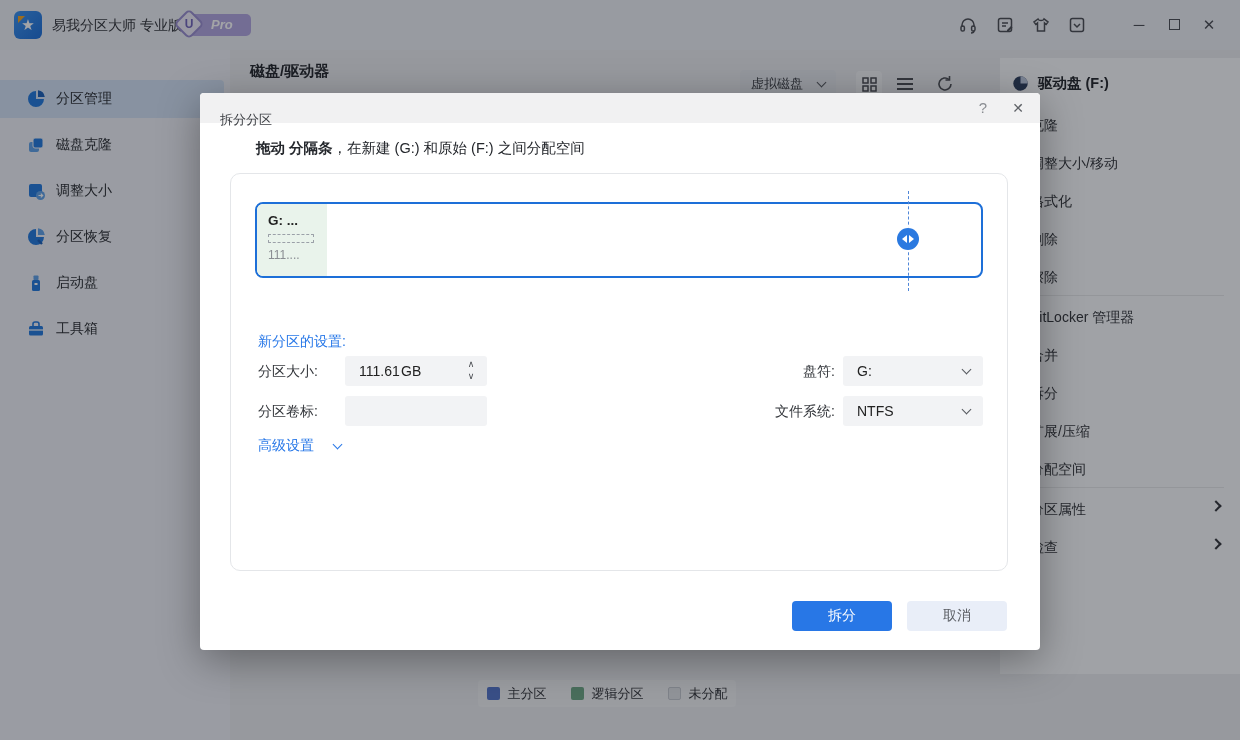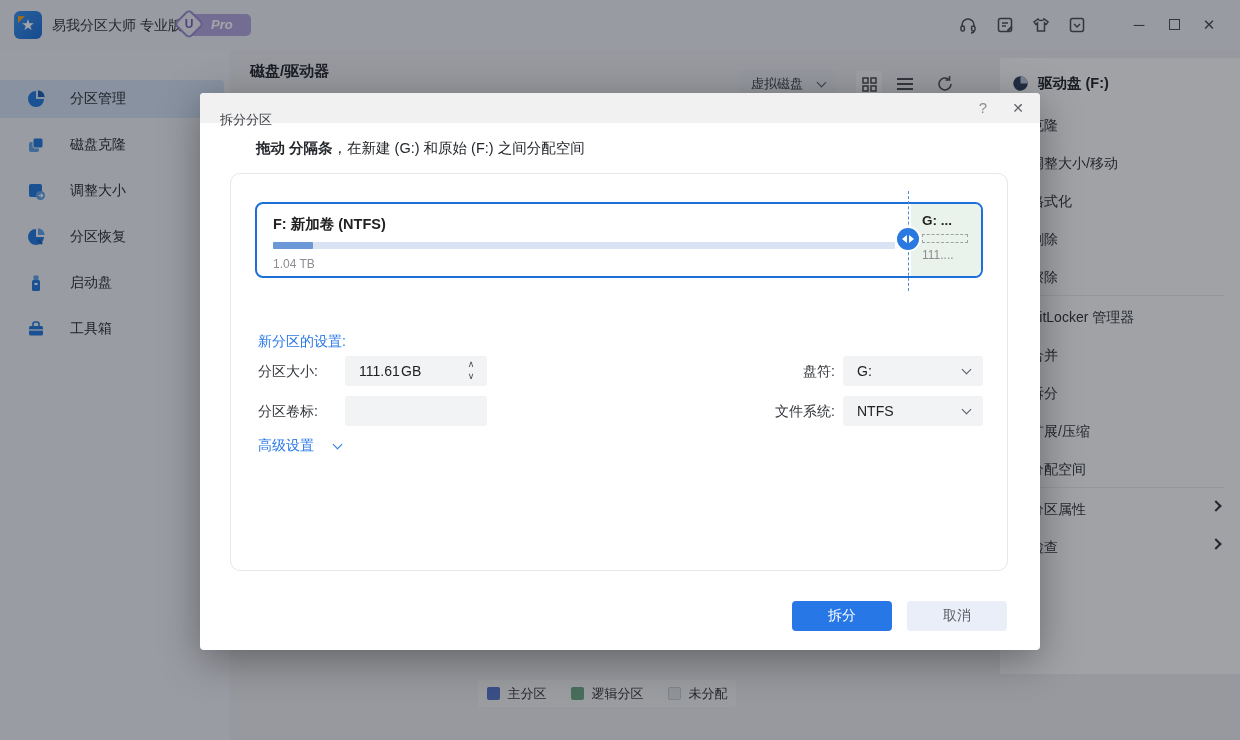--- a/index.html
+++ b/index.html
@@ -27,21 +27,21 @@
   .tb-icon svg { width:20px; height:20px; }
   .winbtn { top:14px; width:22px; height:22px; color:#4b4e54; font-size:15px; text-align:center; line-height:22px; }
   #max-btn span { display:inline-block; width:11px; height:11px; border:1.3px solid #4b4e54; margin-top:5px; }
 
   
   #sidebar { left:0; top:50px; width:230px; height:690px; background:#f1f3f8; }
   .side-item { position:absolute; left:0; width:224px; height:38px; display:flex; align-items:center;
     border-radius:0 4px 4px 0; cursor:pointer; }
   .side-item.selected { background:#d3e3f6; }
   .side-item .s-icon { margin-left:26px; width:20px; height:20px; }
-  .side-item .s-label { margin-left:24px; font-size:14px; color:#2b2e33; }
+  .side-item .s-label { margin-left:10px; font-size:14px; color:#2b2e33; }
 
   
   #main-title { left:250px; top:62px; font-size:15px; font-weight:bold; color:#24272c; }
   #vd-btn { left:740px; top:70px; width:96px; height:28px; background:#e7eaef; border-radius:4px;
     display:flex; align-items:center; justify-content:center; gap:15px; font-size:13px; color:#3d4046; }
   .chev-down { width:7px; height:7px; border-right:1.6px solid #55585e; border-bottom:1.6px solid #55585e;
     transform:rotate(45deg); margin-top:-4px; }
   .hdr-ic { top:71px; width:26px; height:26px; display:flex; align-items:center; justify-content:center; color:#4b4e54; }
   #grid-btn { background:#f6f7f9; border-radius:4px; }
 
@@ -305,27 +305,20 @@
     <span id="dlg-help">?</span>
     <span id="dlg-close">✕</span>
   </div>
 
   <div id="dlg-instruction">
     <b>拖动 分隔条</b><span>，在新建 (G:) 和原始 (F:) 之间分配空间</span>
   </div>
 
   <div id="part-container">
     <div id="part-bar">
-      <div id="part-left">
-        <div class="plabel">F: 新加卷 (NTFS)</div>
-        <div id="ptrack">
-          <div id="pfill" style="width: 6.5%;"></div>
-        </div>
-        <div class="psize">1.04 TB</div>
-      </div>
       <div id="part-right">
         <div class="plabel">G: ...</div>
         <div id="gdash"></div>
         <div class="psize">111....</div>
       </div>
     </div>
   </div>
   <div id="split-line"></div>
   <div id="split-handle">
     <span class="tri-l"></span>

